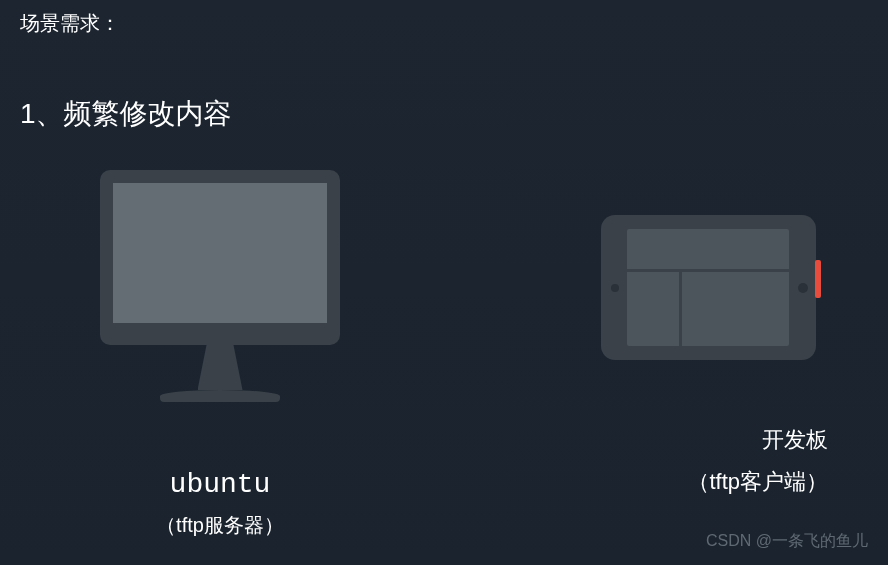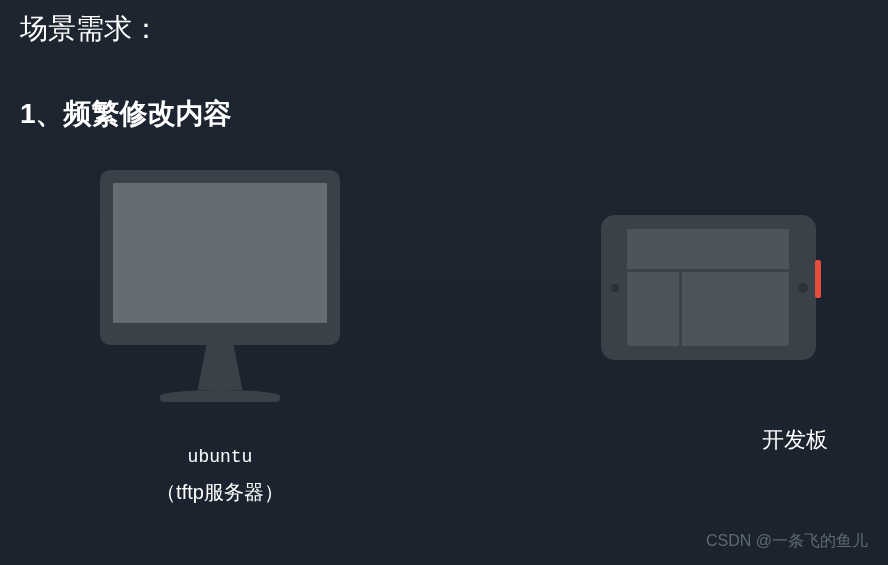--- a/index.html
+++ b/index.html
@@ -9,29 +9,29 @@
       background: linear-gradient(180deg, #1c2530 0%, #1a232e 100%);
       font-family: "Microsoft YaHei", "SimHei", sans-serif;
       color: #ffffff;
       position: relative;
       overflow: hidden;
     }
     .title {
       position: absolute;
       top: 10px;
       left: 20px;
-      font-size: 28px;
+      font-size: 20px;
       font-weight: normal;
     }
     .subtitle {
       position: absolute;
       top: 95px;
       left: 20px;
       font-size: 28px;
-      font-weight: bold;
+      font-weight: normal;
     }
     .diagram {
       position: absolute;
       top: 170px;
       left: 0;
       width: 100%;
       height: 350px;
     }
     .monitor-group {
       position: absolute;
@@ -68,22 +68,22 @@
       clip-path: polygon(20% 0%, 80% 0%, 100% 100%, 0% 100%);
     }
     .monitor-base {
       width: 120px;
       height: 12px;
       background: #3a4148;
       margin: 0 auto;
       border-radius: 50% 50% 4px 4px;
     }
     .monitor-label1 {
-      margin-top: 45px;
-      font-size: 18px;
+      margin-top: 67px;
+      font-size: 28px;
       font-family: "Courier New", monospace;
       text-align: center;
     }
     .monitor-label2 {
       margin-top: 12px;
       font-size: 20px;
     }
     .tablet-group {
       position: absolute;
       right: 60px;
@@ -210,17 +210,18 @@
     <div class="tablet">
       <div class="tablet-screen">
         <div class="tablet-line-h"></div>
         <div class="tablet-line-v"></div>
       </div>
       <div class="tablet-camera"></div>
       <div class="tablet-button"></div>
       <div class="tablet-side"></div>
     </div>
     <div class="tablet-label1">开发板</div>
+    <div class="tablet-label2">（tftp客户端）</div>
   </div>
 
 </div>
 
 <div class="watermark">CSDN @一条飞的鱼儿</div>
 
 </body></html>

